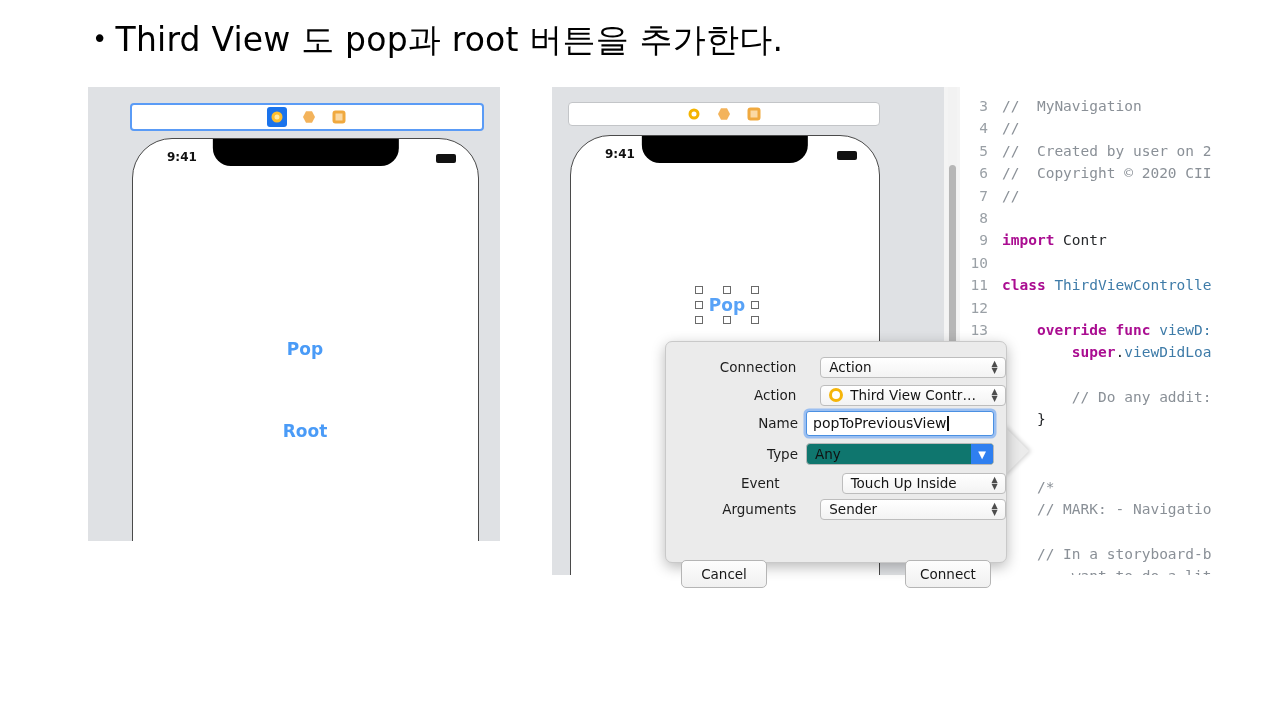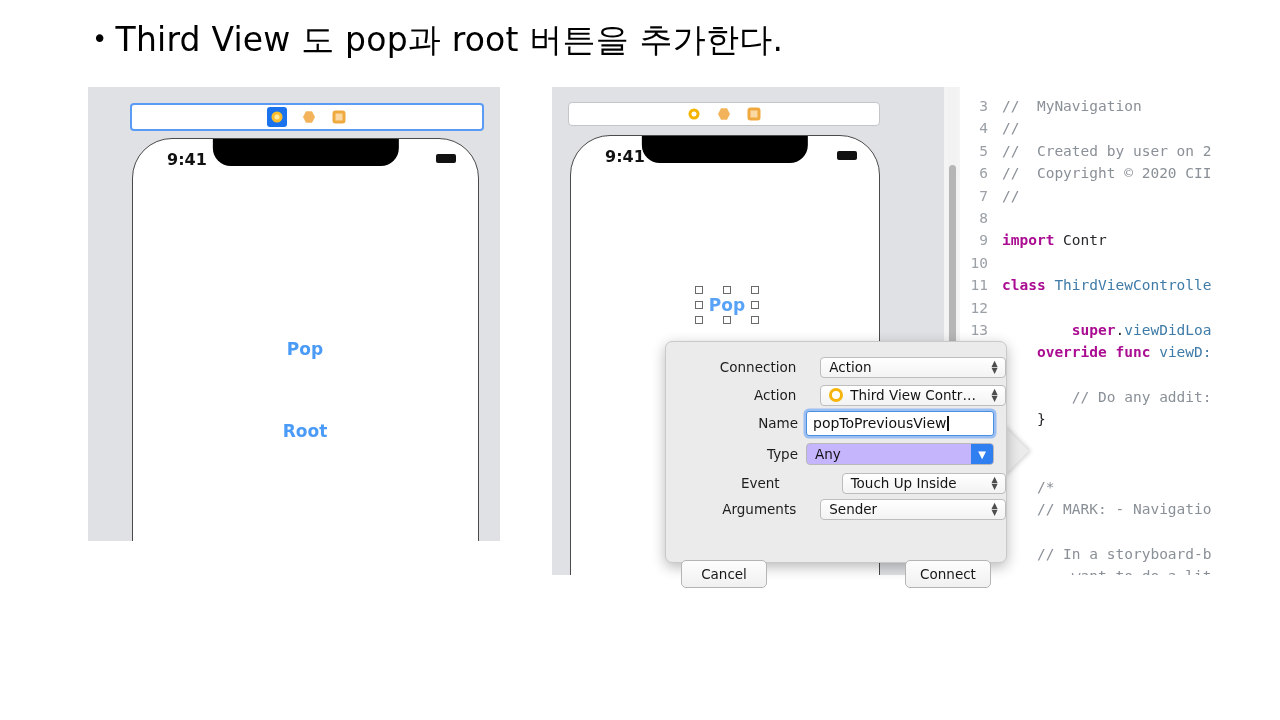--- a/index.html
+++ b/index.html
@@ -141,21 +141,21 @@
     transform: translateX(-50%);
     width: 54%;
     height: 28px;
     background: #000000;
     border-bottom-left-radius: 18px;
     border-bottom-right-radius: 18px;
   }
   .status-time {
     position: absolute;
     left: 34px; top: 11px;
-    font-size: 16px;
+    font-size: 12px;
     font-weight: bold;
     color: #111;
     font-family: "DejaVu Sans", "Liberation Sans", sans-serif;
   }
   .status-battery {
     position: absolute;
     right: 22px; top: 15px;
     width: 20px; height: 9px;
     background: #111;
     border-radius: 2px;
@@ -319,21 +319,21 @@
     width: 1.5px;
     height: 15px;
     background: #111;
     margin-left: 1px;
   }
   .popup-btn {
     position: relative;
     width: 188px;
     height: 22px;
     box-sizing: border-box;
-    background: #c4b5fd;
+    background: #0f766e;
     border: 1px solid #b9b9b9;
     border-radius: 4px;
     display: flex;
     align-items: center;
     padding: 0 8px;
     font-size: 13.5px;
     color: #111;
     font-family: "DejaVu Sans", "Liberation Sans", sans-serif;
     overflow: hidden;
   }
@@ -466,22 +466,22 @@
         <div class="cl"><span class="c-comment">//  MyNavigation</span></div>
         <div class="cl"><span class="c-comment">//</span></div>
         <div class="cl"><span class="c-comment">//  Created by user on 2</span></div>
         <div class="cl"><span class="c-comment">//  Copyright © 2020 CII</span></div>
         <div class="cl"><span class="c-comment">//</span></div>
         <div class="cl"><span class="c-plain"></span></div>
         <div class="cl"><span class="c-kw">import</span><span class="c-plain"> Contr</span></div>
         <div class="cl"><span class="c-plain"></span></div>
         <div class="cl"><span class="c-kw">class</span><span class="c-plain"> </span><span class="c-type">ThirdViewControlle</span></div>
         <div class="cl"><span class="c-plain"></span></div>
+        <div class="cl"><span class="c-plain">    </span><span class="c-kw">override func</span><span class="c-plain"> </span><span class="c-type">viewD:</span></div>
         <div class="cl"><span class="c-plain">        </span><span class="c-kw">super</span><span class="c-plain">.</span><span class="c-type">viewDidLoa</span></div>
-        <div class="cl"><span class="c-plain">    </span><span class="c-kw">override func</span><span class="c-plain"> </span><span class="c-type">viewD:</span></div>
         <div class="cl"><span class="c-plain"></span></div>
         <div class="cl"><span class="c-comment">        // Do any addit:</span></div>
         <div class="cl"><span class="c-plain">    }</span></div>
         <div class="cl"><span class="c-plain"></span></div>
         <div class="cl"><span class="c-plain"></span></div>
         <div class="cl"><span class="c-comment">    /*</span></div>
         <div class="cl"><span class="c-comment">    // MARK: - Navigatio</span></div>
         <div class="cl"><span class="c-plain"></span></div>
         <div class="cl"><span class="c-comment">    // In a storyboard-b</span></div>
         <div class="cl"><span class="c-comment">        want to do a lit</span></div>

